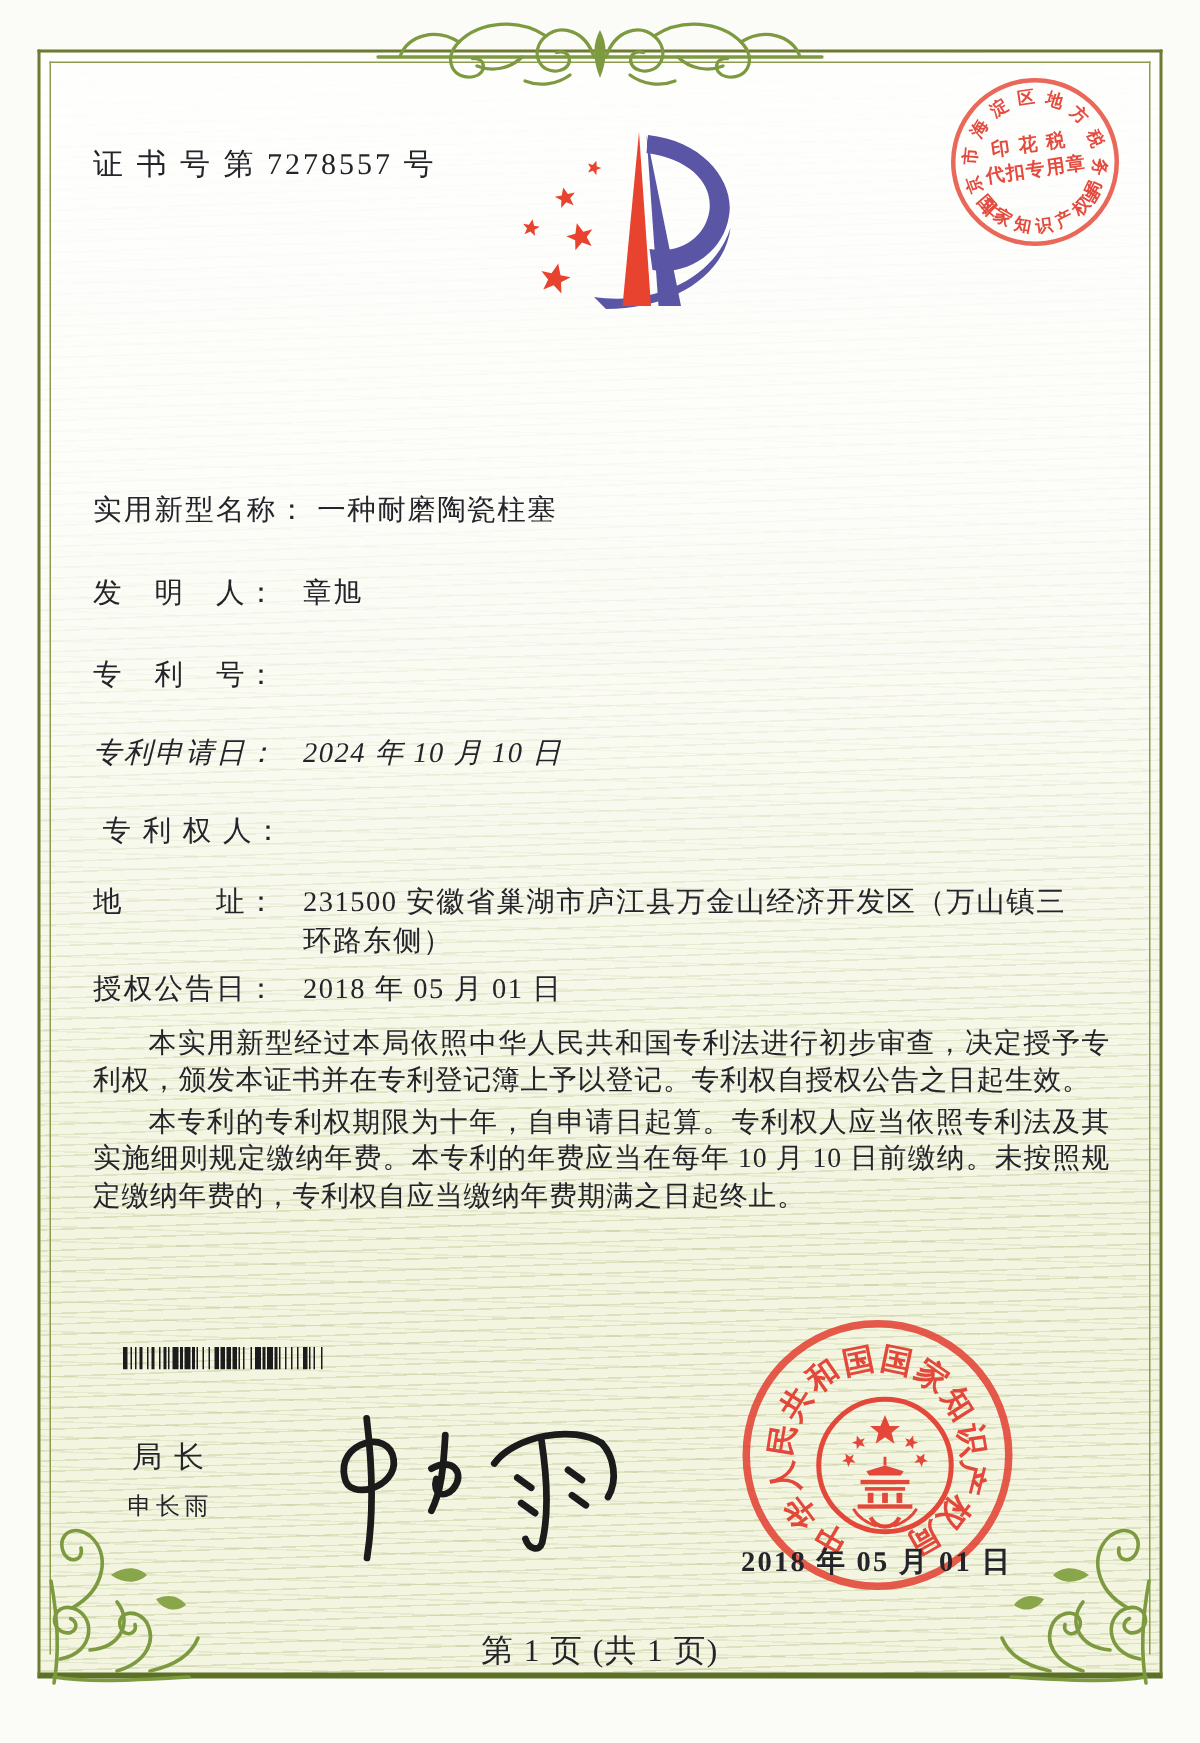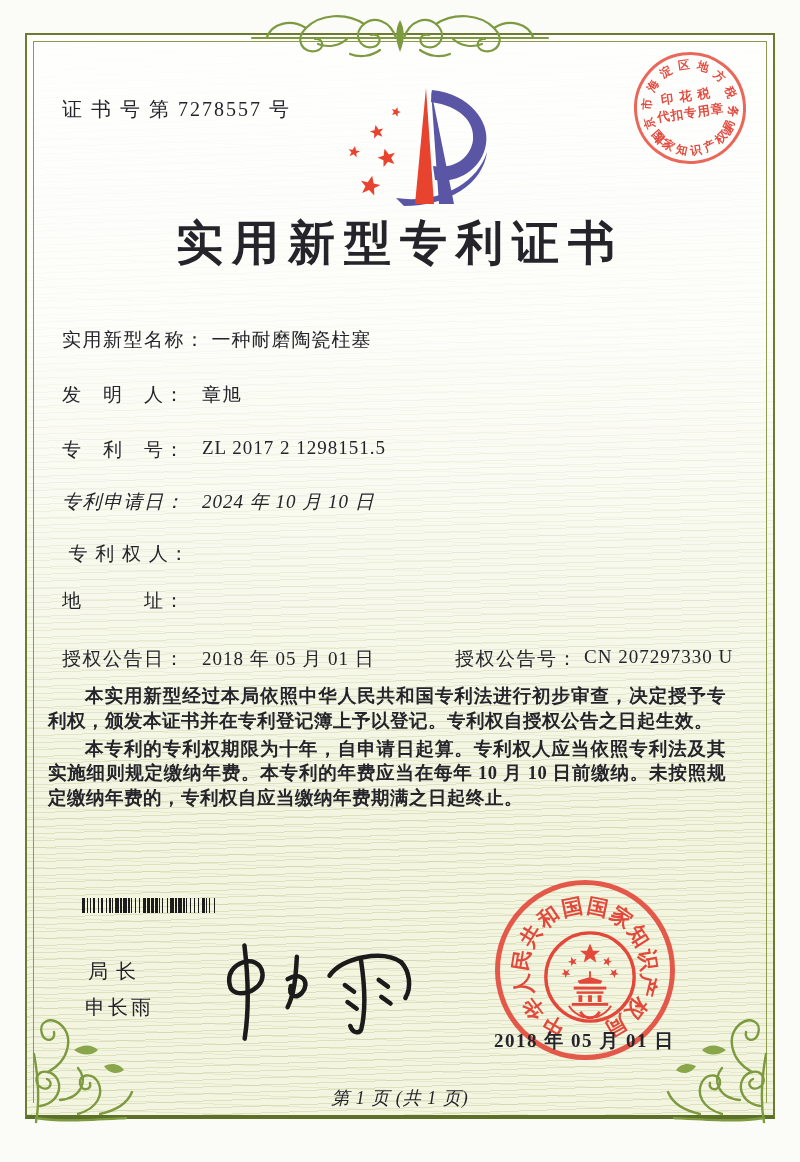--- a/index.html
+++ b/index.html
@@ -35,29 +35,29 @@
   .title{
     left:0; top:212px; width:100%; text-align:center;
     font-size:47px; font-weight:700; letter-spacing:9px;
   }
   .fields{left:62px; width:690px; font-size:19px;}
   .row{display:flex; align-items:flex-start;}
   .lbl{flex:0 0 auto; min-width:134px; white-space:pre; letter-spacing:1.5px;}
   .val{margin-left:6px; letter-spacing:1px;}
   .addr-val{width:512px;}
   .grant-right{position:absolute; left:393px; top:0; display:flex;}
-  .body-text{left:48px; top:684px; width:678px;font-weight:bold;}
+  .body-text{left:62px; top:684px; width:678px;}
   .body-text p{
     margin:0 0 3px; font-size:18.5px; line-height:24.8px;
     text-indent:2em; text-align:justify; letter-spacing:.5px;
   }
   .barcode{left:82px; top:898px; width:216px; height:15px; font-size:0; overflow:hidden;}
   .barcode i{display:inline-block; height:100%;}
   .signer-title{left:88px; top:958px; font-size:20px; letter-spacing:8px;}
-  .signer-name{left:85px; top:994px; font-size:20px; letter-spacing:3px;}
+  .signer-name{left:85px; top:994px; font-size:16px; letter-spacing:3px;}
   .signature{left:212px; top:938px; transform:rotate(-2deg);}
   
   .stamp{
     border-radius:50%; box-sizing:border-box;
     font-family:"Liberation Sans","DejaVu Sans",sans-serif;
   }
   .tax-stamp{
     left:634px; top:52px; width:112px; height:112px;
     border:3px solid rgba(227,62,45,.85); transform:rotate(-8deg); opacity:.92;
   }
@@ -68,21 +68,21 @@
   }
   .office-seal{
     left:495px; top:880px; width:180px; height:180px;
     border:5px solid rgba(226,59,46,.9); opacity:.93;
   }
   .office-seal span{color:#e23b2e; font-size:21px; font-weight:700;}
   .seal-emblem{position:absolute; left:42px; top:44px;}
   .seal-date{
     left:494px; top:1028px; font-size:19px; font-weight:700; letter-spacing:1.5px; z-index:6;
   }
-  .footer{left:0; top:1086px; width:100%; text-align:center; font-size:18px; letter-spacing:1px;font-style:italic;}
+  .footer{left:0; top:1086px; width:100%; text-align:center; font-size:21px; letter-spacing:1px;}
   .ornament-top{left:50%; top:8px; transform:translateX(-50%);}
   .flourish{top:1006px;}
   .flourish-left{left:30px;}
   .flourish-right{left:658px; transform:scaleX(-1);}
   .logo{left:330px; top:80px;}
   .z2{z-index:2}.z3{z-index:3}.z4{z-index:4}
 </style>
 </head>
 <body>
 
@@ -178,64 +178,59 @@
         <span style="position: absolute; left: 50%; top: 50%; transform: translate(-50%, -50%) rotate(-19deg) translateY(43px);">产</span>
         <span style="position: absolute; left: 50%; top: 50%; transform: translate(-50%, -50%) rotate(-38deg) translateY(43px);">权</span>
         <span style="position: absolute; left: 50%; top: 50%; transform: translate(-50%, -50%) rotate(-57deg) translateY(43px);">局</span>
       </div>
     <div class="tax-center">
       <div style="letter-spacing:6px;">印花税</div>
       <div>代扣专用章</div>
     </div>
   </div>
 
-  <div class="abs title z3">实用新型专利证书</div>
 
   <div class="abs fields z3" style="top:327px;">
     <div class="row">
       <span class="lbl">实用新型名称：</span>
       <span class="val">一种耐磨陶瓷柱塞</span>
     </div>
   </div>
   <div class="abs fields z3" style="top:382px;">
     <div class="row">
       <span class="lbl">发　明　人：</span>
       <span class="val">章旭</span>
     </div>
   </div>
   <div class="abs fields z3" style="top:437px;">
     <div class="row">
       <span class="lbl">专　利　号：</span>
-      <span class="val">ZL 2017 2 1298151.5</span>
     </div>
   </div>
   <div class="abs fields z3" style="top:489px;font-style:italic;">
     <div class="row">
       <span class="lbl">专利申请日：</span>
       <span class="val">2024 年 10 月 10 日</span>
     </div>
   </div>
   <div class="abs fields z3" style="top:541px;text-align:center;">
     <div class="row">
       <span class="lbl">专 利 权 人：</span>
     </div>
   </div>
   <div class="abs fields z3" style="top:588px;">
     <div class="row">
       <span class="lbl">地　　　址：</span>
+      <span class="val addr-val">231500 安徽省巢湖市庐江县万金山经济开发区（万山镇三环路东侧）</span>
     </div>
   </div>
   <div class="abs fields z3" style="top:646px; position:absolute;">
     <div class="row" style="position:relative;">
       <span class="lbl">授权公告日：</span>
       <span class="val">2018 年 05 月 01 日</span>
-      <span class="grant-right">
-        <span class="lbl" style="min-width:0;">授权公告号：</span>
-        <span class="val">CN 207297330 U</span>
-      </span>
     </div>
   </div>
 
   <div class="abs body-text z3">
     <p>本实用新型经过本局依照中华人民共和国专利法进行初步审查，决定授予专利权，颁发本证书并在专利登记簿上予以登记。专利权自授权公告之日起生效。</p>
     <p>本专利的专利权期限为十年，自申请日起算。专利权人应当依照专利法及其实施细则规定缴纳年费。本专利的年费应当在每年 10 月 10 日前缴纳。未按照规定缴纳年费的，专利权自应当缴纳年费期满之日起终止。</p>
   </div>
 
   <div class="abs barcode z3" id="barcode"><i style="width: 3.45px; background: rgb(28, 28, 28);"></i><i style="width: 1.15px; background: transparent;"></i><i style="width: 1.15px; background: rgb(28, 28, 28);"></i><i style="width: 2.3px; background: transparent;"></i><i style="width: 1.15px; background: rgb(28, 28, 28);"></i><i style="width: 2.3px; background: transparent;"></i><i style="width: 1.15px; background: rgb(28, 28, 28);"></i><i style="width: 3.45px; background: transparent;"></i><i style="width: 1.15px; background: rgb(28, 28, 28);"></i><i style="width: 2.3px; background: transparent;"></i><i style="width: 1.15px; background: rgb(28, 28, 28);"></i><i style="width: 3.45px; background: transparent;"></i><i style="width: 1.15px; background: rgb(28, 28, 28);"></i><i style="width: 2.3px; background: transparent;"></i><i style="width: 1.15px; background: rgb(28, 28, 28);"></i><i style="width: 1.15px; background: transparent;"></i><i style="width: 1.15px; background: rgb(28, 28, 28);"></i><i style="width: 2.3px; background: transparent;"></i><i style="width: 3.45px; background: rgb(28, 28, 28);"></i><i style="width: 1.15px; background: transparent;"></i><i style="width: 2.3px; background: rgb(28, 28, 28);"></i><i style="width: 1.15px; background: transparent;"></i><i style="width: 3.45px; background: rgb(28, 28, 28);"></i><i style="width: 1.15px; background: transparent;"></i><i style="width: 2.3px; background: rgb(28, 28, 28);"></i><i style="width: 1.15px; background: transparent;"></i><i style="width: 1.15px; background: rgb(28, 28, 28);"></i><i style="width: 2.3px; background: transparent;"></i><i style="width: 1.15px; background: rgb(28, 28, 28);"></i><i style="width: 3.45px; background: transparent;"></i><i style="width: 1.15px; background: rgb(28, 28, 28);"></i><i style="width: 2.3px; background: transparent;"></i><i style="width: 3.45px; background: rgb(28, 28, 28);"></i><i style="width: 1.15px; background: transparent;"></i><i style="width: 2.3px; background: rgb(28, 28, 28);"></i><i style="width: 1.15px; background: transparent;"></i><i style="width: 3.45px; background: rgb(28, 28, 28);"></i><i style="width: 1.15px; background: transparent;"></i><i style="width: 2.3px; background: rgb(28, 28, 28);"></i><i style="width: 1.15px; background: transparent;"></i><i style="width: 1.15px; background: rgb(28, 28, 28);"></i><i style="width: 2.3px; background: transparent;"></i><i style="width: 1.15px; background: rgb(28, 28, 28);"></i><i style="width: 3.45px; background: transparent;"></i><i style="width: 1.15px; background: rgb(28, 28, 28);"></i><i style="width: 2.3px; background: transparent;"></i><i style="width: 3.45px; background: rgb(28, 28, 28);"></i><i style="width: 1.15px; background: transparent;"></i><i style="width: 2.3px; background: rgb(28, 28, 28);"></i><i style="width: 1.15px; background: transparent;"></i><i style="width: 3.45px; background: rgb(28, 28, 28);"></i><i style="width: 1.15px; background: transparent;"></i><i style="width: 2.3px; background: rgb(28, 28, 28);"></i><i style="width: 1.15px; background: transparent;"></i><i style="width: 1.15px; background: rgb(28, 28, 28);"></i><i style="width: 2.3px; background: transparent;"></i><i style="width: 1.15px; background: rgb(28, 28, 28);"></i><i style="width: 3.45px; background: transparent;"></i><i style="width: 1.15px; background: rgb(28, 28, 28);"></i><i style="width: 2.3px; background: transparent;"></i><i style="width: 1.15px; background: rgb(28, 28, 28);"></i><i style="width: 3.45px; background: transparent;"></i><i style="width: 2.3px; background: rgb(28, 28, 28);"></i><i style="width: 1.15px; background: transparent;"></i><i style="width: 1.15px; background: rgb(28, 28, 28);"></i><i style="width: 2.3px; background: transparent;"></i><i style="width: 1.15px; background: rgb(28, 28, 28);"></i><i style="width: 3.45px; background: transparent;"></i><i style="width: 1.15px; background: rgb(28, 28, 28);"></i><i style="width: 2.3px; background: transparent;"></i></div>
 

